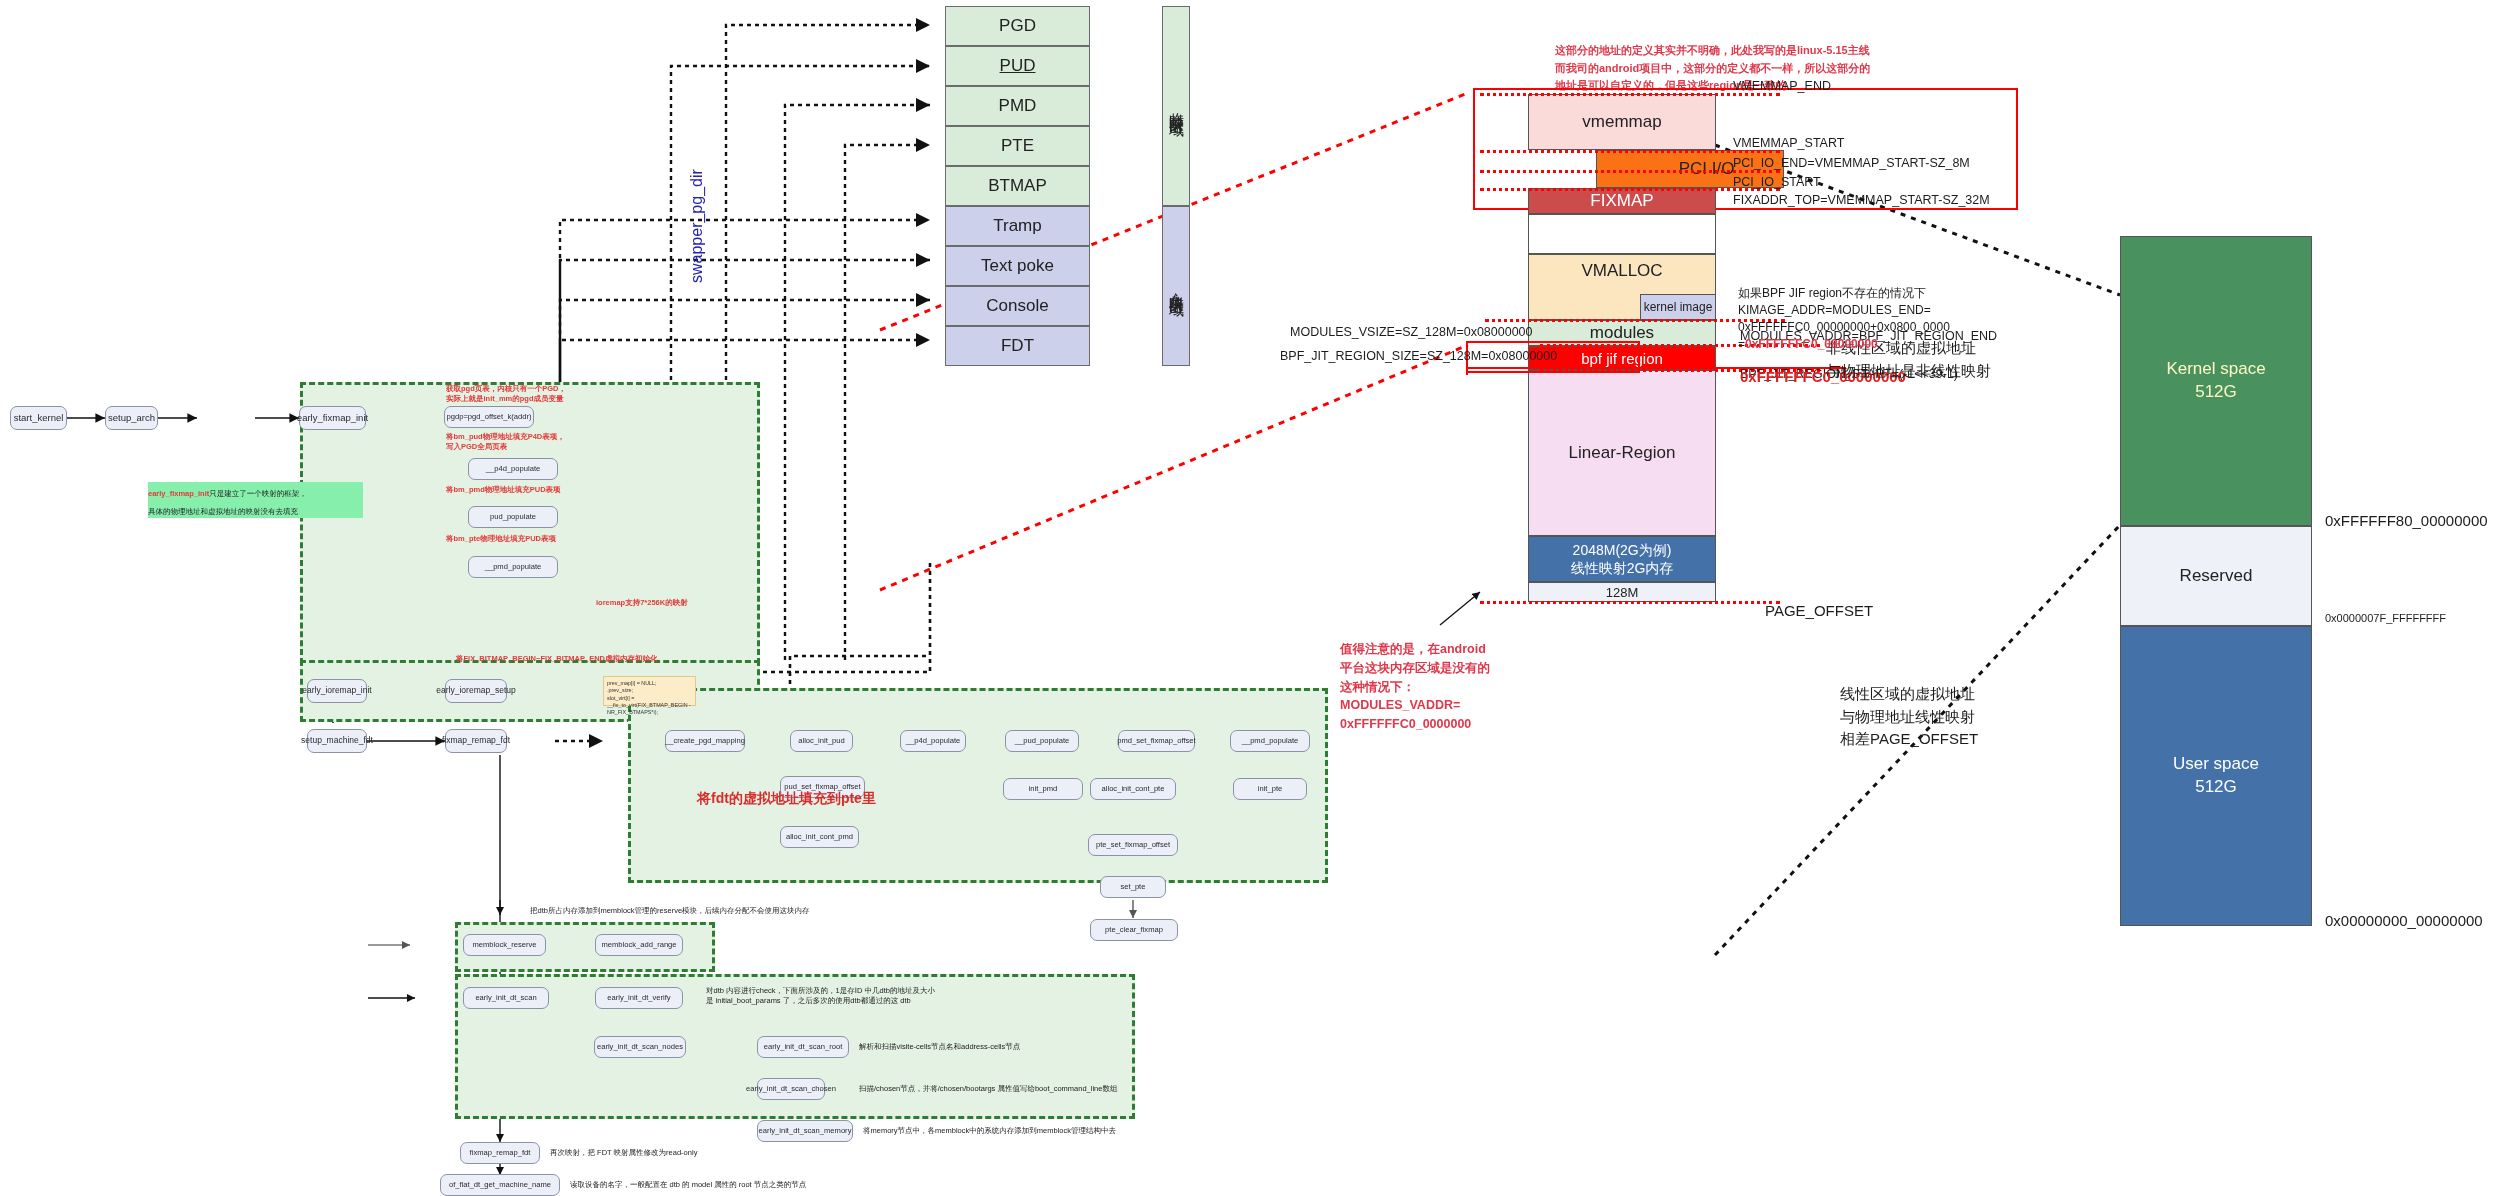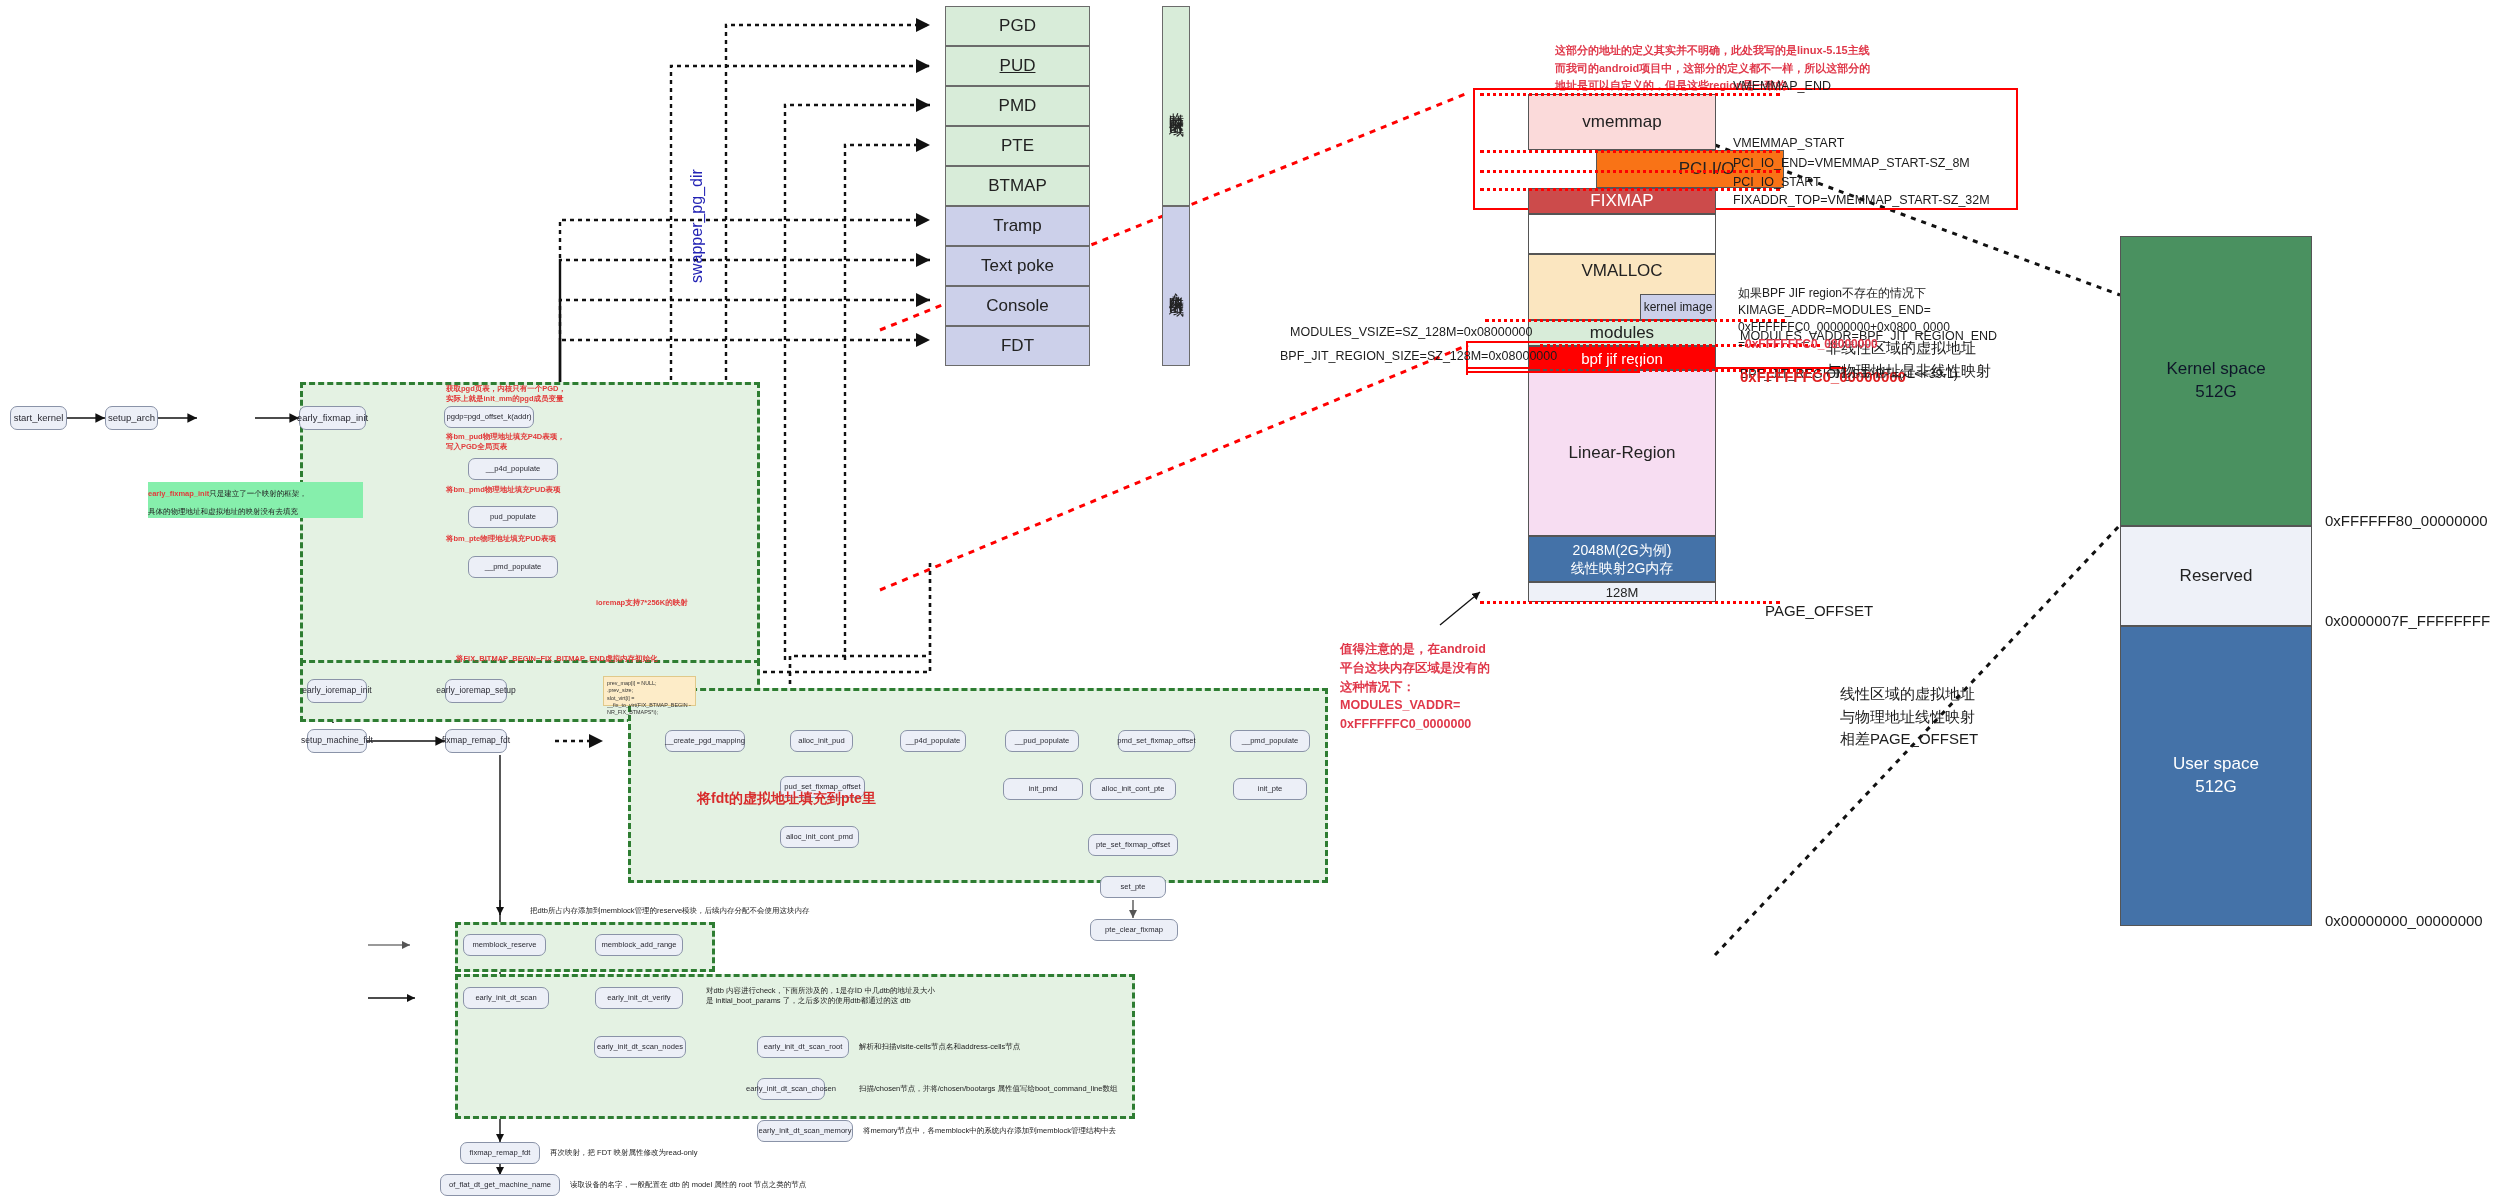--- a/index.html
+++ b/index.html
@@ -288,23 +288,23 @@
 KIMAGE_ADDR=MODULES_END=
 0xFFFFFFC0_00000000+0x0800_0000
 =</span><span class="note red" style="font-size:12px;">0xFFFFFFC0_08000000</span>
   </div>
   <div class="abs note red" style="left:1340px;top:640px;white-space:pre-line;font-size:12.5px;line-height:1.5;">值得注意的是，在android
 平台这块内存区域是没有的
 这种情况下：
 MODULES_VADDR=
 0xFFFFFFC0_0000000</div>
 
-  <div class="abs mm" style="left:2120px;top:236px;width:192px;height:290px;background:#4a9160;color:#0f172a;white-space:pre-line;line-height:1.35;">Kernel space
+  <div class="abs mm" style="left:2120px;top:236px;width:192px;height:290px;background:#4a9160;color:#fef9c3;white-space:pre-line;line-height:1.35;">Kernel space
 512G</div>
   <div class="abs mm" style="left:2120px;top:526px;width:192px;height:100px;background:#eef1f8;">Reserved</div>
   <div class="abs mm" style="left:2120px;top:626px;width:192px;height:300px;background:#4472a8;color:#fff;white-space:pre-line;line-height:1.35;">User space
 512G</div>
 
   <div class="abs lbl" style="left:2325px;top:512px;font-size:15px;">0xFFFFFF80_00000000</div>
-  <div class="abs lbl" style="left:2325px;top:612px;font-size:15px;">0x0000007F_FFFFFFFF</div>
+  <div class="abs lbl" style="left:2325px;top:612px;font-size:11px;">0x0000007F_FFFFFFFF</div>
   <div class="abs lbl" style="left:2325px;top:912px;font-size:15px;">0x00000000_00000000</div>
 
 </div>
 
 </body></html>

